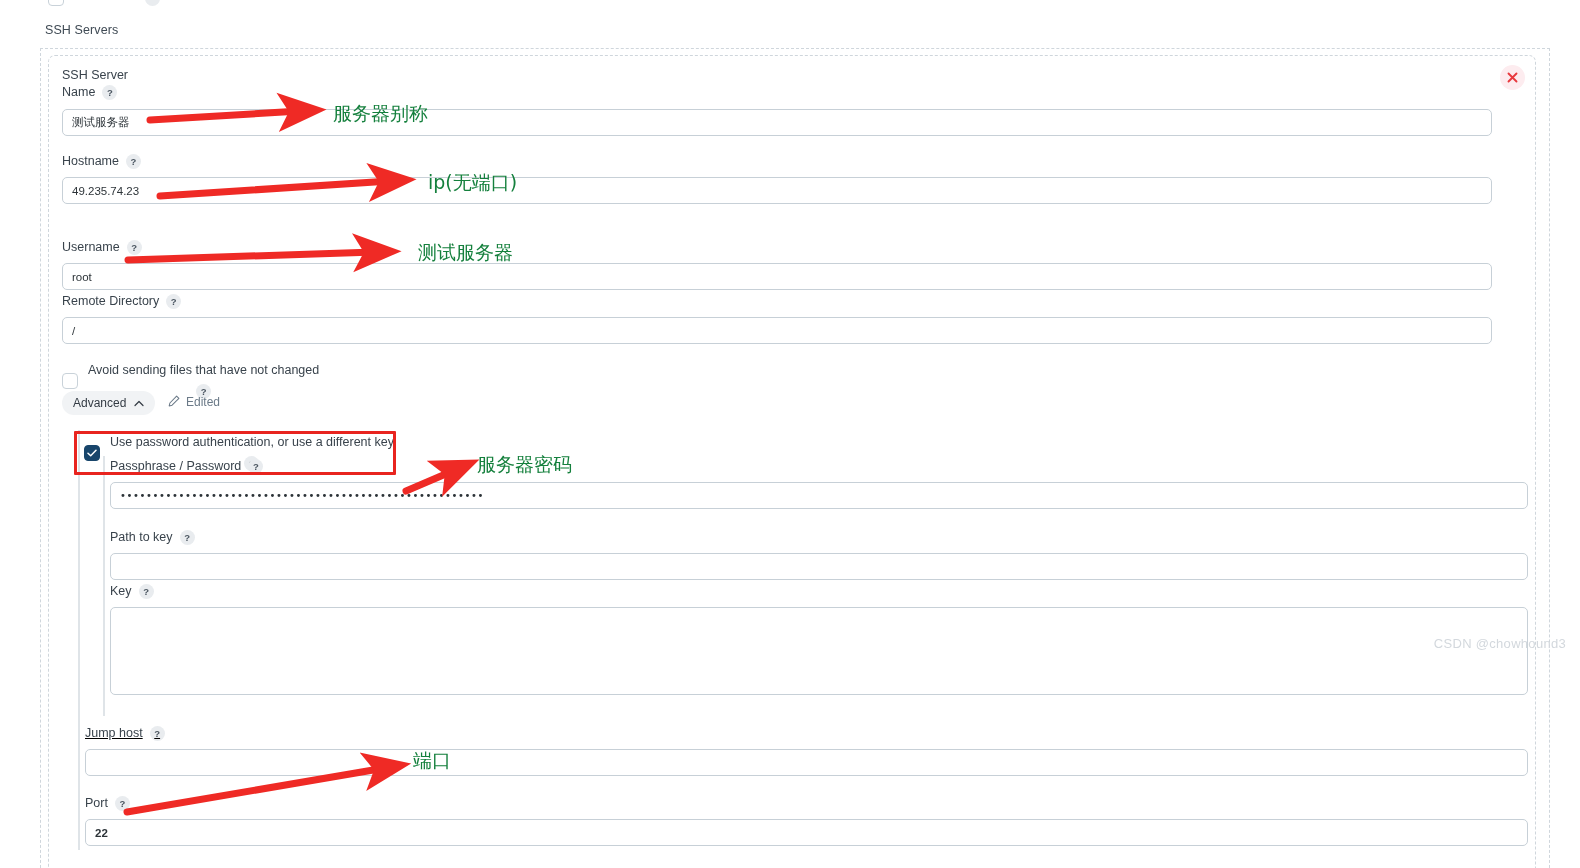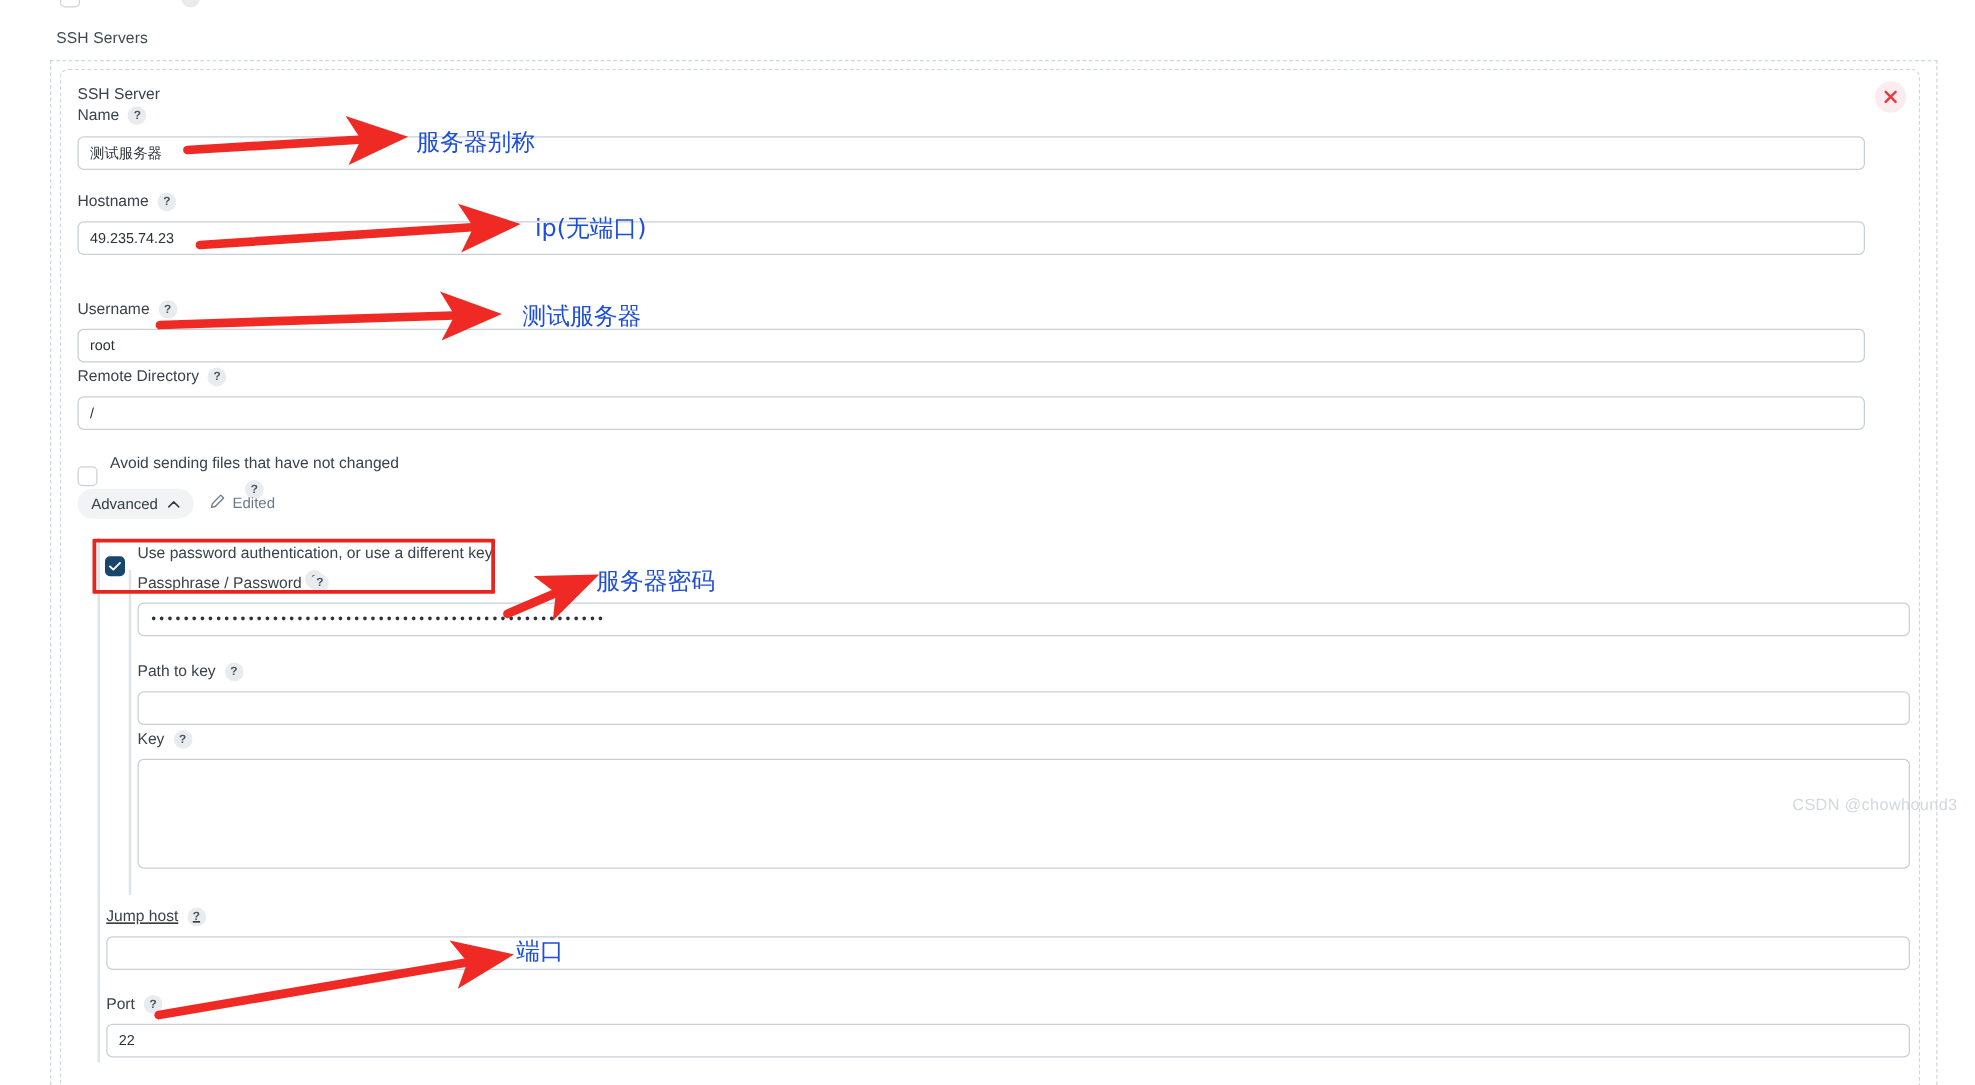--- a/index.html
+++ b/index.html
@@ -116,21 +116,21 @@
   }
 
   
   .red-box {
     position:absolute; left:74px; top:431px; width:322px; height:44px;
     border:3px solid #e8241f; border-radius:1px; pointer-events:none;
   }
 
   
   .anno {
-    position:absolute; color:#1d4ed8; font-size:19px;
+    position:absolute; color:#15803d; font-size:19px;
     font-family:"DejaVu Sans", sans-serif; white-space:nowrap;
   }
   .arrow-svg { position:absolute; pointer-events:none; }
 
   
   .watermark {
     position:absolute; right:14px; bottom:9px;
     font-size:13px; color:#d3d8dd; letter-spacing:.3px;
     font-family:"Liberation Sans", sans-serif;
   }
@@ -260,21 +260,21 @@
       <span class="qmark">?</span>
     </div>
     <input class="inp" style="margin-top: 7px;" value="">
   </div>
 
   <div class="field" style="left:85px; top:795px; width:1443px;">
     <div class="lbl">
       <span>Port</span>
       <span class="qmark">?</span>
     </div>
-    <input class="inp" style="margin-top: 7px;" value="22">
+    <input class="inp" style="margin-top: 7px; font-weight: bold;" value="22">
   </div>
 
   <div class="red-box"></div>
 
   <svg class="arrow-svg" style="left:0; top:0; width:1580px; height:868px;">
     <defs>
       <marker id="ah" markerWidth="7" markerHeight="7" refX="3.2" refY="3.1" orient="auto">
         <path d="M0,0.3 L7,3.1 L0,5.9 L1.6,3.1 Z" fill="#ef2a25"></path>
       </marker>
     </defs>

